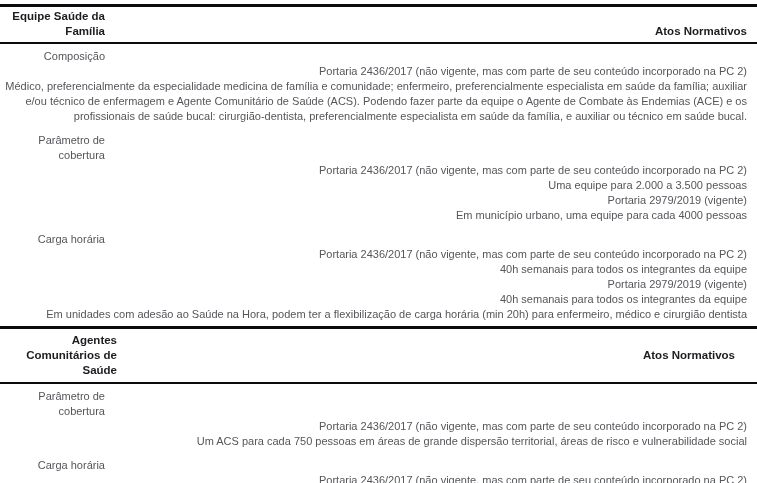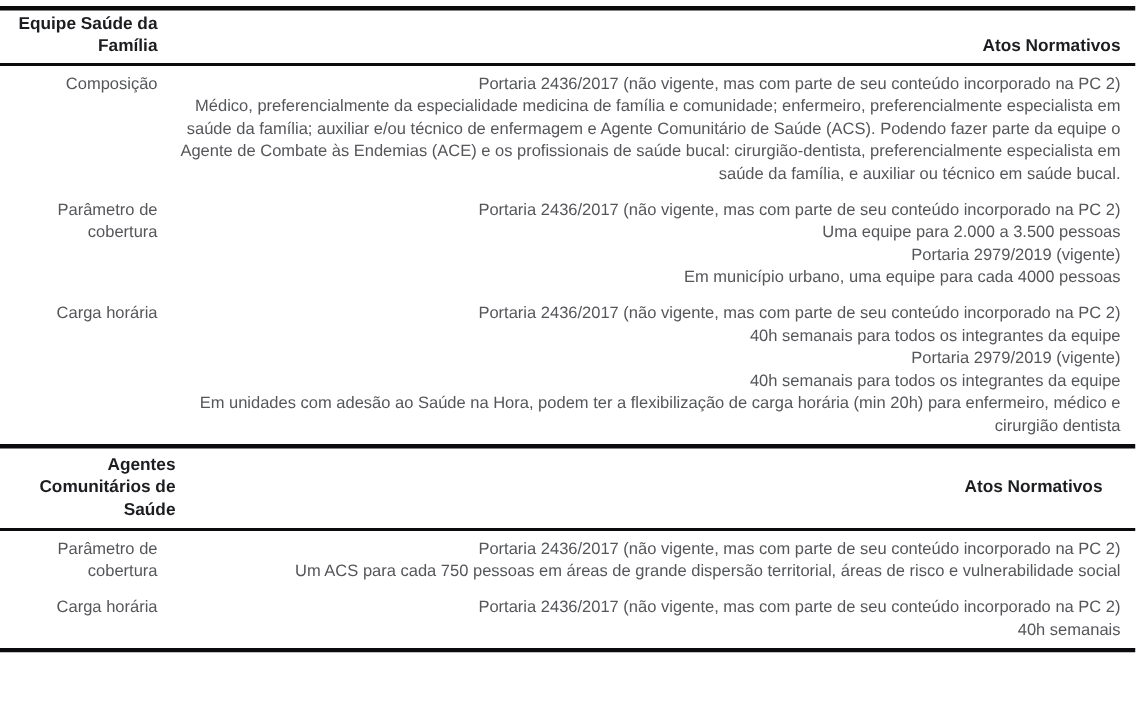--- a/index.html
+++ b/index.html
@@ -46,20 +46,21 @@
     color: #1c1d20;
     font-weight: bold;
     font-size: 11.5px;
     line-height: 15px;
   }
   .hdr1 .col2 { align-self: flex-end; }
   .hdr2 { padding: 4px 12px; }
   .hdr2 .col2 { align-self: center; }
   .body-row {
     padding: 5px 0 4px;
+    flex-direction: column;
   }
   .cell-line {
     margin: 0;
     white-space: pre-wrap;
   }
   .row-label {
     margin: 0;
   }
 </style>
 </head>

